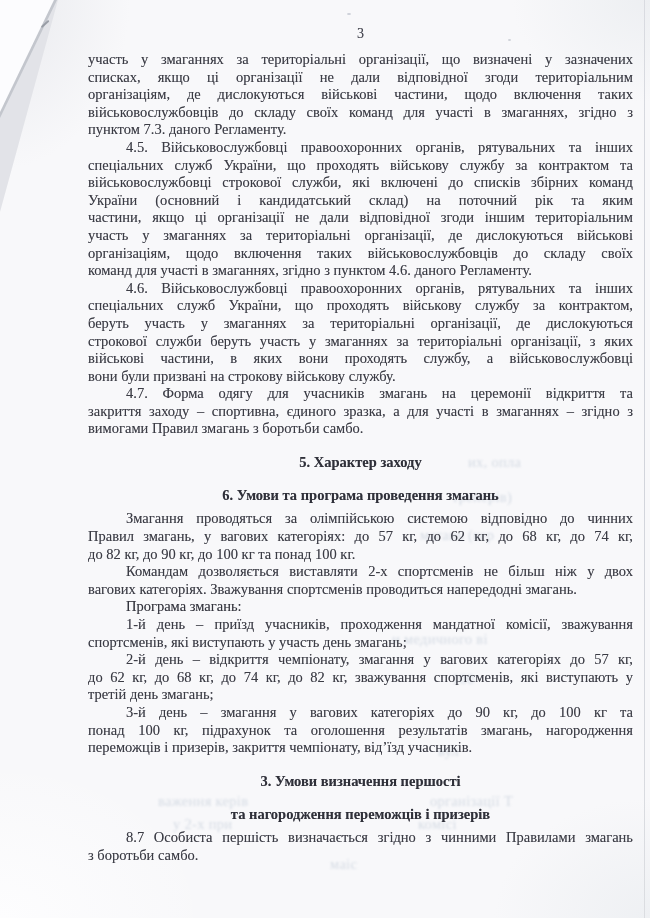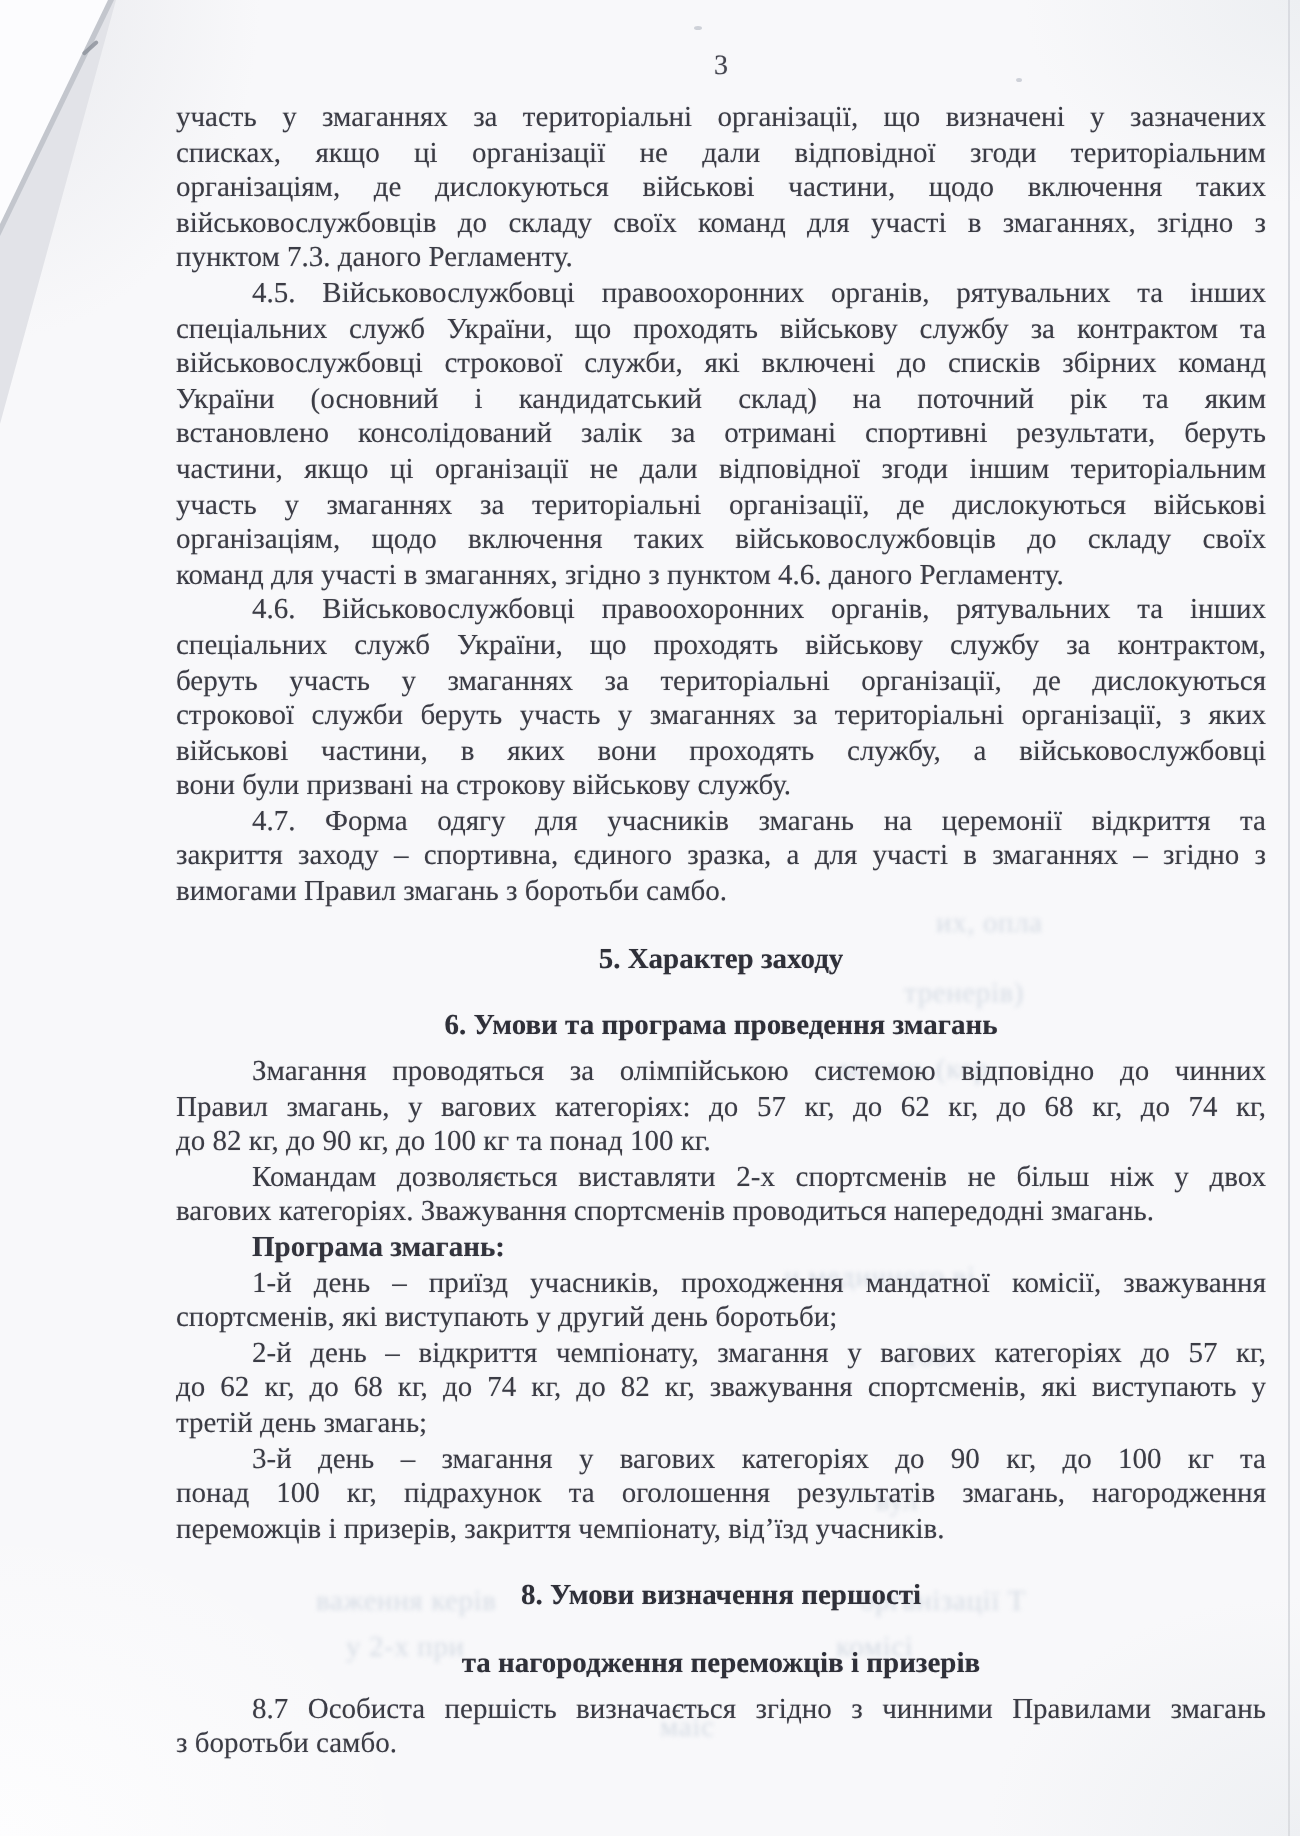--- a/index.html
+++ b/index.html
@@ -53,21 +53,21 @@
   
   .doc{
     position:absolute;left:88px;top:26px;width:545px;
     color:#3b3c45;font-size:14.5px;
     text-shadow:0 0 .5px rgba(70,71,82,.45);
   }
   .pagenum{
     text-align:center;font-size:14px;margin:0 0 9px 0;color:#454650;
   }
   .para{margin:0;}
-  .para.bold .line{font-weight:bold;color:#33343d;}
+  .para.bold .line{font-weight:normal;color:#33343d;}
   .line{
     line-height:17.6px;text-align:justify;text-align-last:justify;
   }
   .line.last{text-align-last:left;}
   .line.indent{text-indent:38px;}
   .heading{
     font-weight:bold;color:#2f3039;text-align:center;
     margin:12px 0 6px 0;
   }
   .heading .hline{line-height:18.2px;text-align:center;margin-top:15px;}
@@ -106,21 +106,20 @@
           <div class="line">списках, якщо ці організації не дали відповідної згоди територіальним</div>
           <div class="line">організаціям, де дислокуються військові частини, щодо включення таких</div>
           <div class="line">військовослужбовців до складу своїх команд для участі в змаганнях, згідно з</div>
           <div class="line last">пунктом 7.3. даного Регламенту.</div>
         </div>
         <div class="para">
           <div class="line indent">4.5. Військовослужбовці правоохоронних органів, рятувальних та інших</div>
           <div class="line">спеціальних служб України, що проходять військову службу за контрактом та</div>
           <div class="line">військовослужбовці строкової служби, які включені до списків збірних команд</div>
           <div class="line">України (основний і кандидатський склад) на поточний рік та яким</div>
-          <div class="line">встановлено консолідований залік за отримані спортивні результати, беруть</div>
           <div class="line">частини, якщо ці організації не дали відповідної згоди іншим територіальним</div>
           <div class="line">участь у змаганнях за територіальні організації, де дислокуються військові</div>
           <div class="line">організаціям, щодо включення таких військовослужбовців до складу своїх</div>
           <div class="line last">команд для участі в змаганнях, згідно з пунктом 4.6. даного Регламенту.</div>
         </div>
         <div class="para">
           <div class="line indent">4.6. Військовослужбовці правоохоронних органів, рятувальних та інших</div>
           <div class="line">спеціальних служб України, що проходять військову службу за контрактом,</div>
           <div class="line">беруть участь у змаганнях за територіальні організації, де дислокуються</div>
           <div class="line">строкової служби беруть участь у змаганнях за територіальні організації, з яких</div>
@@ -145,34 +144,34 @@
         </div>
         <div class="para">
           <div class="line indent">Командам дозволяється виставляти 2-х спортсменів не більш ніж у двох</div>
           <div class="line last">вагових категоріях. Зважування спортсменів проводиться напередодні змагань.</div>
         </div>
         <div class="para bold">
           <div class="line last indent">Програма змагань:</div>
         </div>
         <div class="para">
           <div class="line indent">1-й день – приїзд учасників, проходження мандатної комісії, зважування</div>
-          <div class="line last">спортсменів, які виступають у другий день боротьби;</div>
+          <div class="line last">спортсменів, які виступають у участь день змагань;</div>
         </div>
         <div class="para">
           <div class="line indent">2-й день – відкриття чемпіонату, змагання у вагових категоріях до 57 кг,</div>
           <div class="line">до 62 кг, до 68 кг, до 74 кг, до 82 кг, зважування спортсменів, які виступають у</div>
           <div class="line last">третій день змагань;</div>
         </div>
         <div class="para">
           <div class="line indent">3-й день – змагання у вагових категоріях до 90 кг, до 100 кг та</div>
           <div class="line">понад 100 кг, підрахунок та оголошення результатів змагань, нагородження</div>
           <div class="line last">переможців і призерів, закриття чемпіонату, від’їзд учасників.</div>
         </div>
         <div class="heading">
-          <div class="hline">8. Умови визначення першості</div>
+          <div class="hline">3. Умови визначення першості</div>
           <div class="hline">та нагородження переможців і призерів</div>
         </div>
         <div class="para">
           <div class="line indent">8.7 Особиста першість визначається згідно з чинними Правилами змагань</div>
           <div class="line last">з боротьби самбо.</div>
         </div>
       </div>
   </div>
 </div>
 

